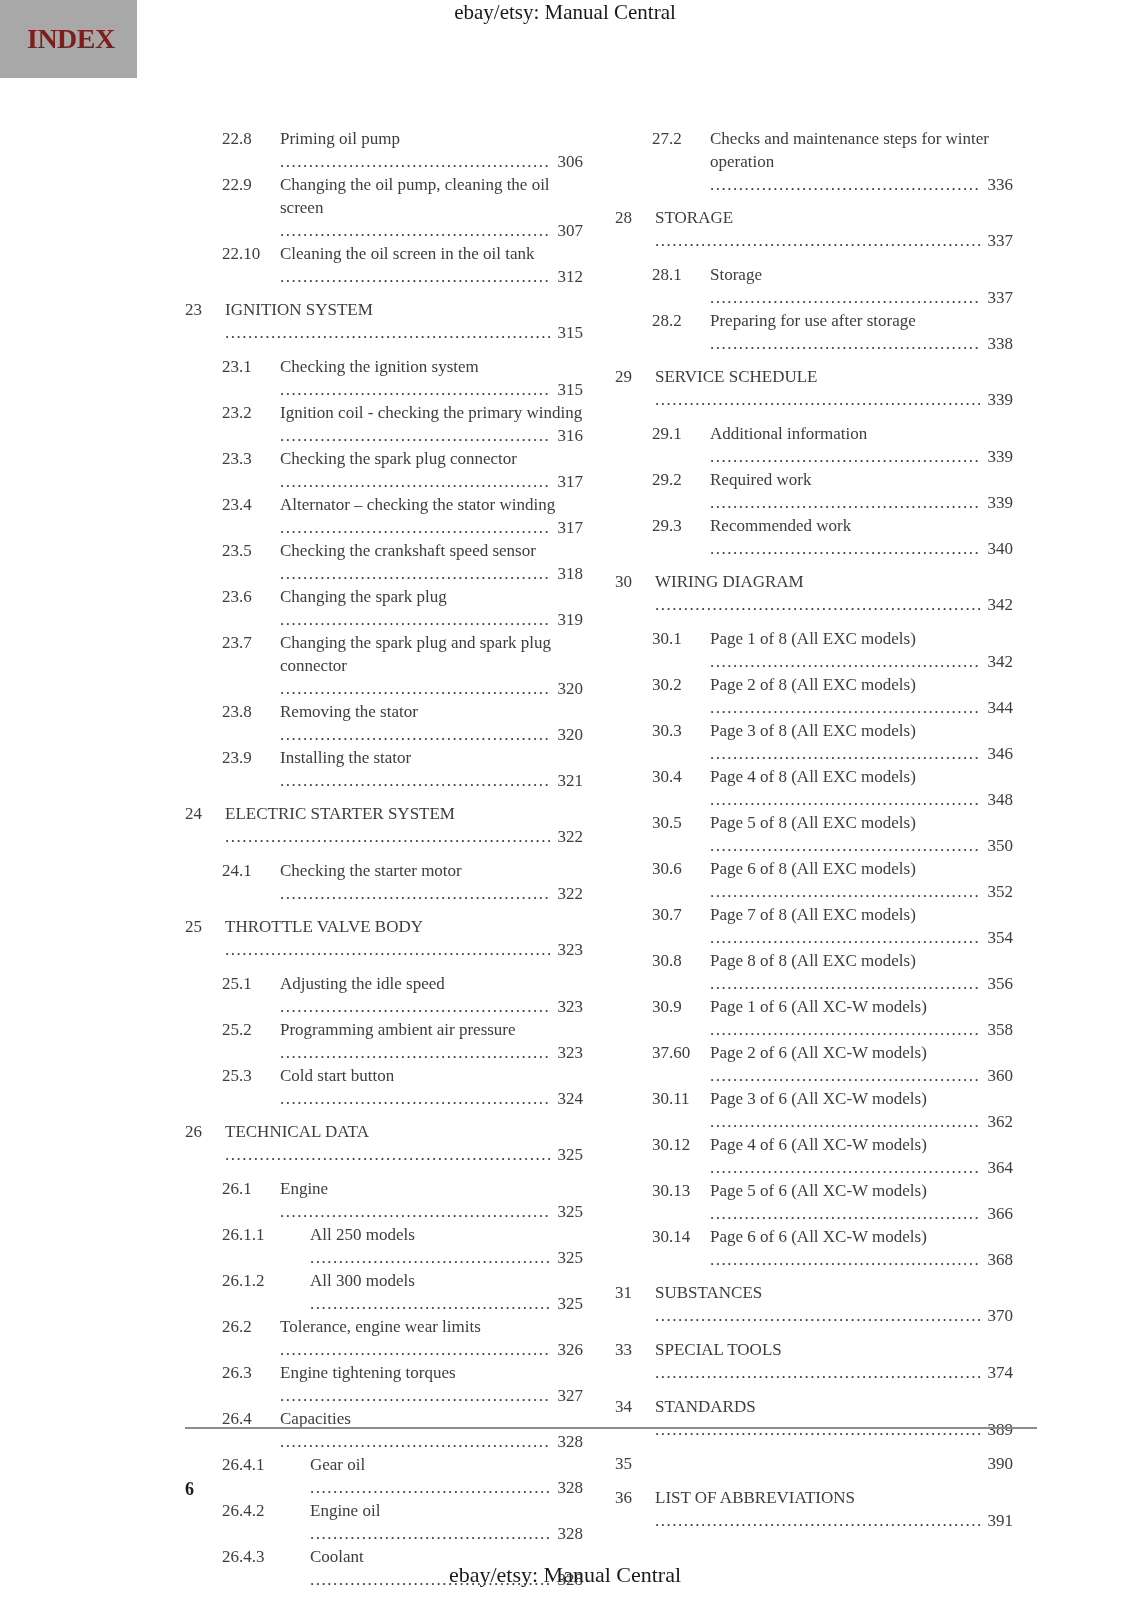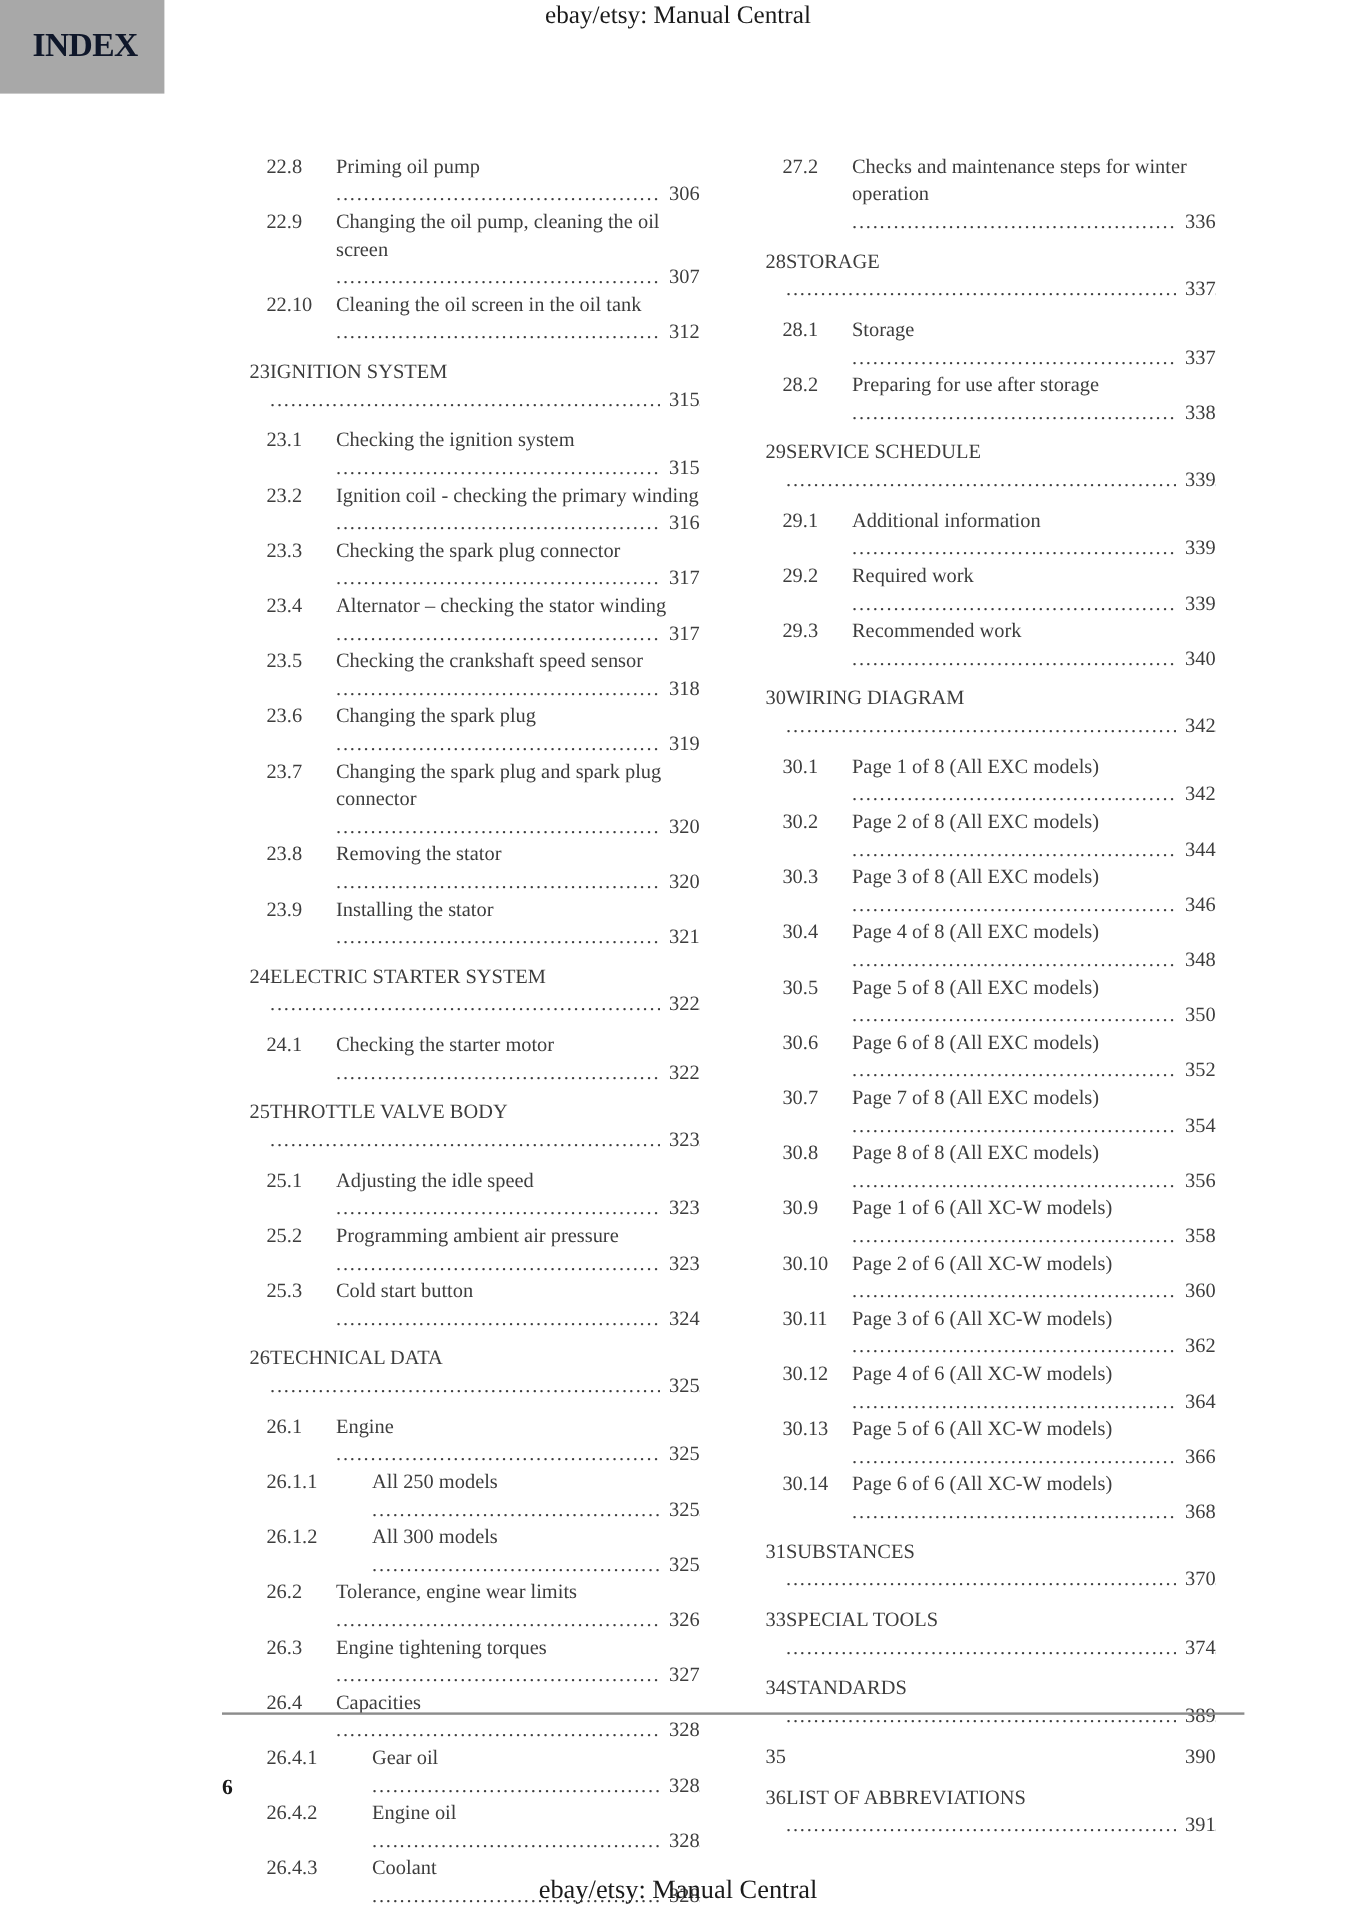--- a/index.html
+++ b/index.html
@@ -27,40 +27,40 @@
   .index-box {
     position: absolute; top: 0; left: 0;
     width: 137px; height: 78px;
     background: #a8a8a8;
     display: flex; align-items: center;
   }
   .index-box .index-label {
     margin-left: 27px;
     font-size: 28px; font-weight: bold;
     letter-spacing: -0.5px;
-    color: #0f172a;
+    color: #7f1d1d;
   }
 
   
   .toc {
     position: absolute; top: 127px; left: 185px;
     width: 828px;
     display: flex; gap: 32px;
     font-size: 17px; line-height: 23px;
   }
   .toc-col { width: 398px; }
 
   .entry {
     position: relative;
     display: flex;
     align-items: flex-start;
   }
   .entry .num { flex: 0 0 auto; }
   .lvl0 { margin: 10px 0 11px; }
-  .lvl0 .num { width: 40px; text-align: right; }
+  .lvl0 .num { width: 40px; }
   .lvl1 .num { margin-left: 37px; width: 58px; }
   .lvl2 .num { margin-left: 37px; width: 88px; }
 
   .entry .title {
     flex: 1 1 auto; min-width: 0;
     overflow: hidden;
     white-space: normal;
   }
   .entry .title::after {
     content: " ..........................................................................................................................................";
@@ -334,21 +334,21 @@
           <span class="num">30.8</span>
           <span class="title">Page 8 of 8 (All EXC models)</span>
           <span class="pagenum">356</span>
         </div>
         <div class="entry lvl1">
           <span class="num">30.9</span>
           <span class="title">Page 1 of 6 (All XC-W models)</span>
           <span class="pagenum">358</span>
         </div>
         <div class="entry lvl1">
-          <span class="num">30.10</span>
+          <span class="num">37.60</span>
           <span class="title">Page 2 of 6 (All XC-W models)</span>
           <span class="pagenum">360</span>
         </div>
         <div class="entry lvl1">
           <span class="num">30.11</span>
           <span class="title">Page 3 of 6 (All XC-W models)</span>
           <span class="pagenum">362</span>
         </div>
         <div class="entry lvl1">
           <span class="num">30.12</span>

